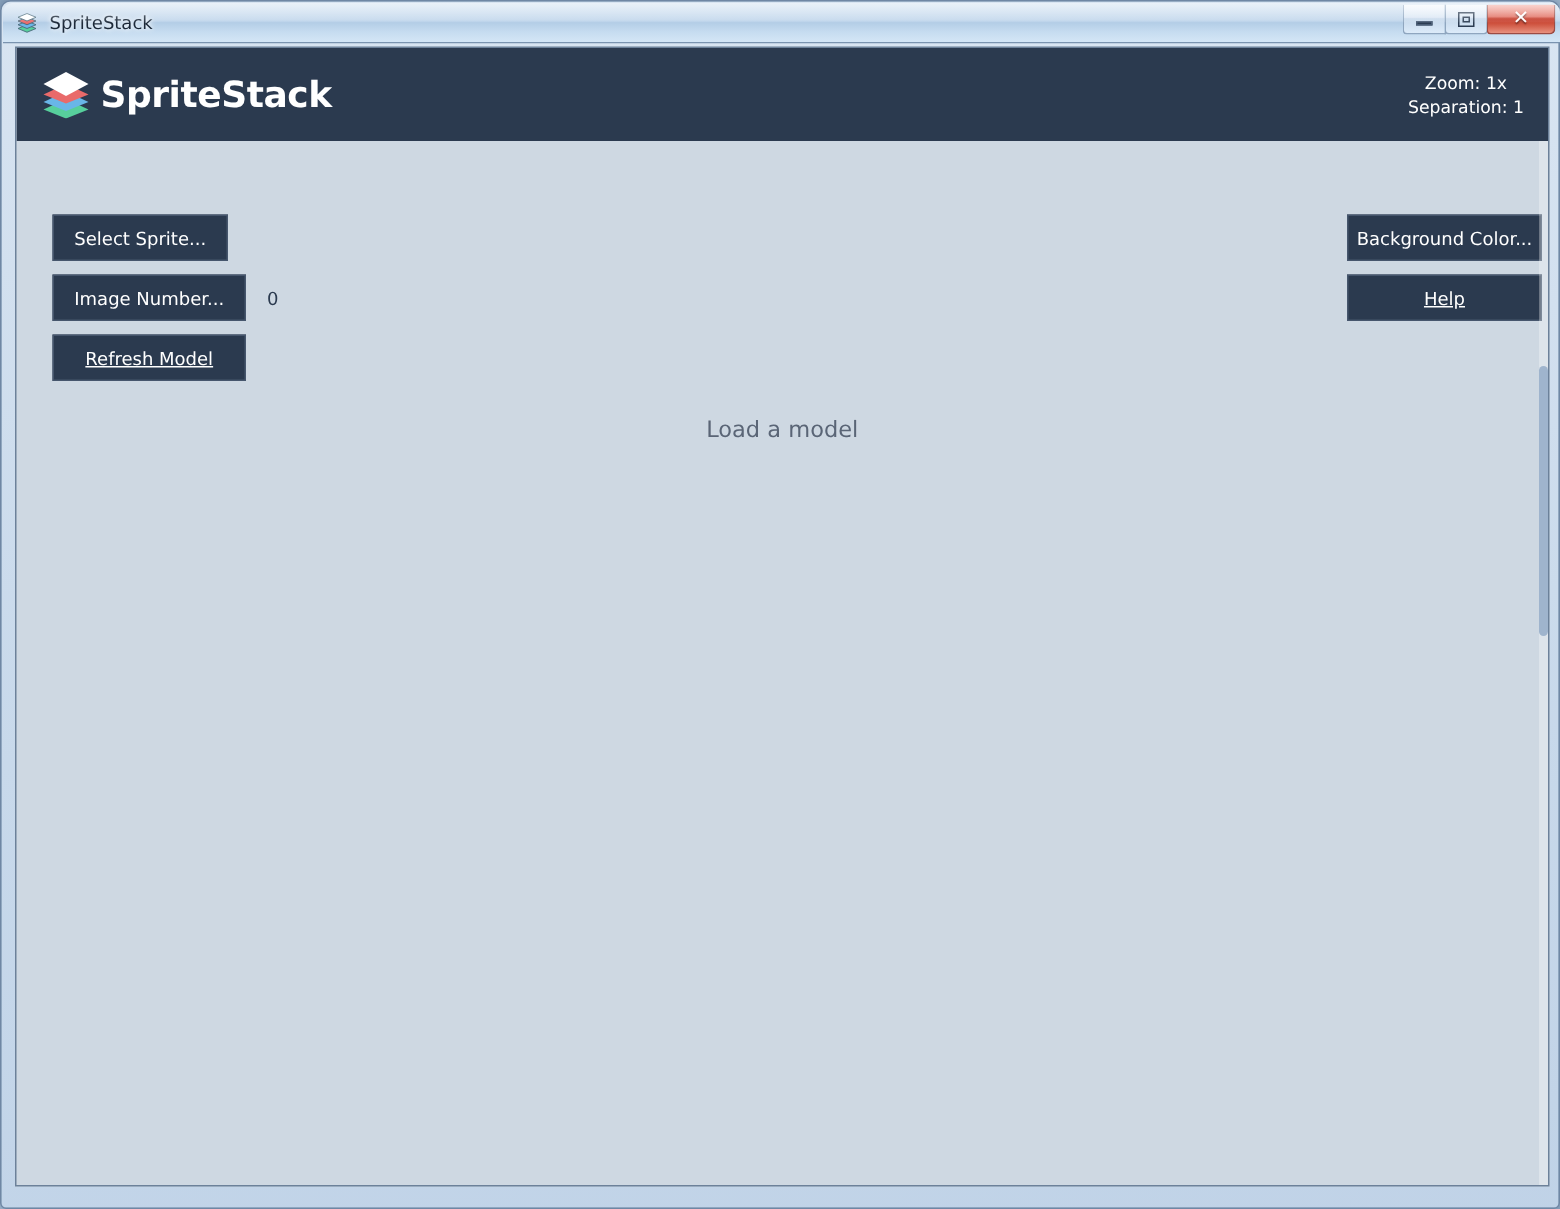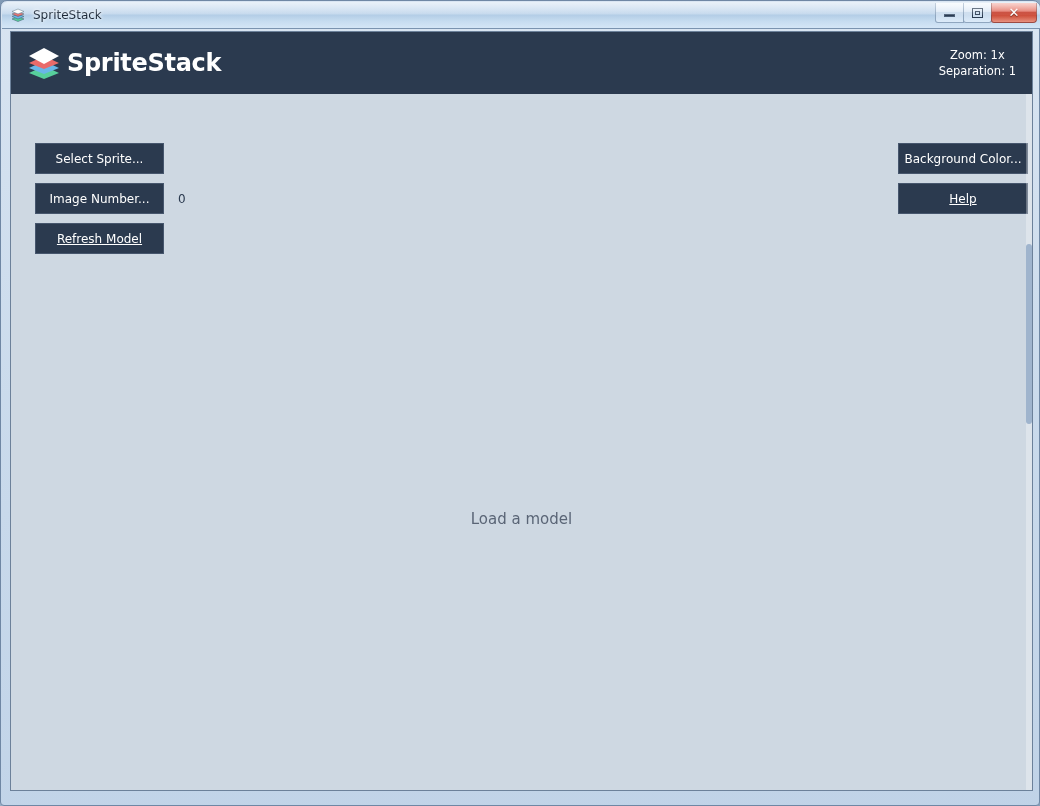--- a/index.html
+++ b/index.html
@@ -205,44 +205,44 @@
     font-family: "DejaVu Sans", sans-serif;
     display: flex;
     align-items: center;
     justify-content: center;
     cursor: pointer;
     padding: 0 6px;
     white-space: nowrap;
     overflow: hidden;
   }
 
-  #btn-select-sprite  { position:absolute; left:24px;  top:111px; width:129px; height:31px; }
+  #btn-select-sprite  { position:absolute; left:24px;  top:111px; width:117px; height:31px; }
   #btn-image-number   { position:absolute; left:24px;  top:151px; width:129px; height:31px; }
   #btn-refresh-model  { position:absolute; left:24px;  top:191px; width:129px; height:31px;text-decoration:underline; }
   #btn-background     { position:absolute; left:887px; top:111px; width:130px; height:31px; }
   #btn-help           { position:absolute; left:887px; top:151px; width:130px; height:31px;text-decoration:underline; }
 
   #image-number-value {
     position: absolute;
     left: 167px;
     top: 160px;
     font-size: 12px;
     color: #2b3a4f;
     font-family: "DejaVu Sans", sans-serif;
   }
 
   
   #viewport {
     position: absolute;
     left: 0;
-    top: 224px;
+    top: 245px;
     width: 1021px;
     height: 526px;
     display: flex;
-    align-items: center;
+    align-items: flex-start;
     justify-content: center;
   }
   #viewport-message {
     font-size: 15px;
     color: #5a6576;
     font-family: "DejaVu Sans", sans-serif;
   }
 
   
   #scrollbar {

